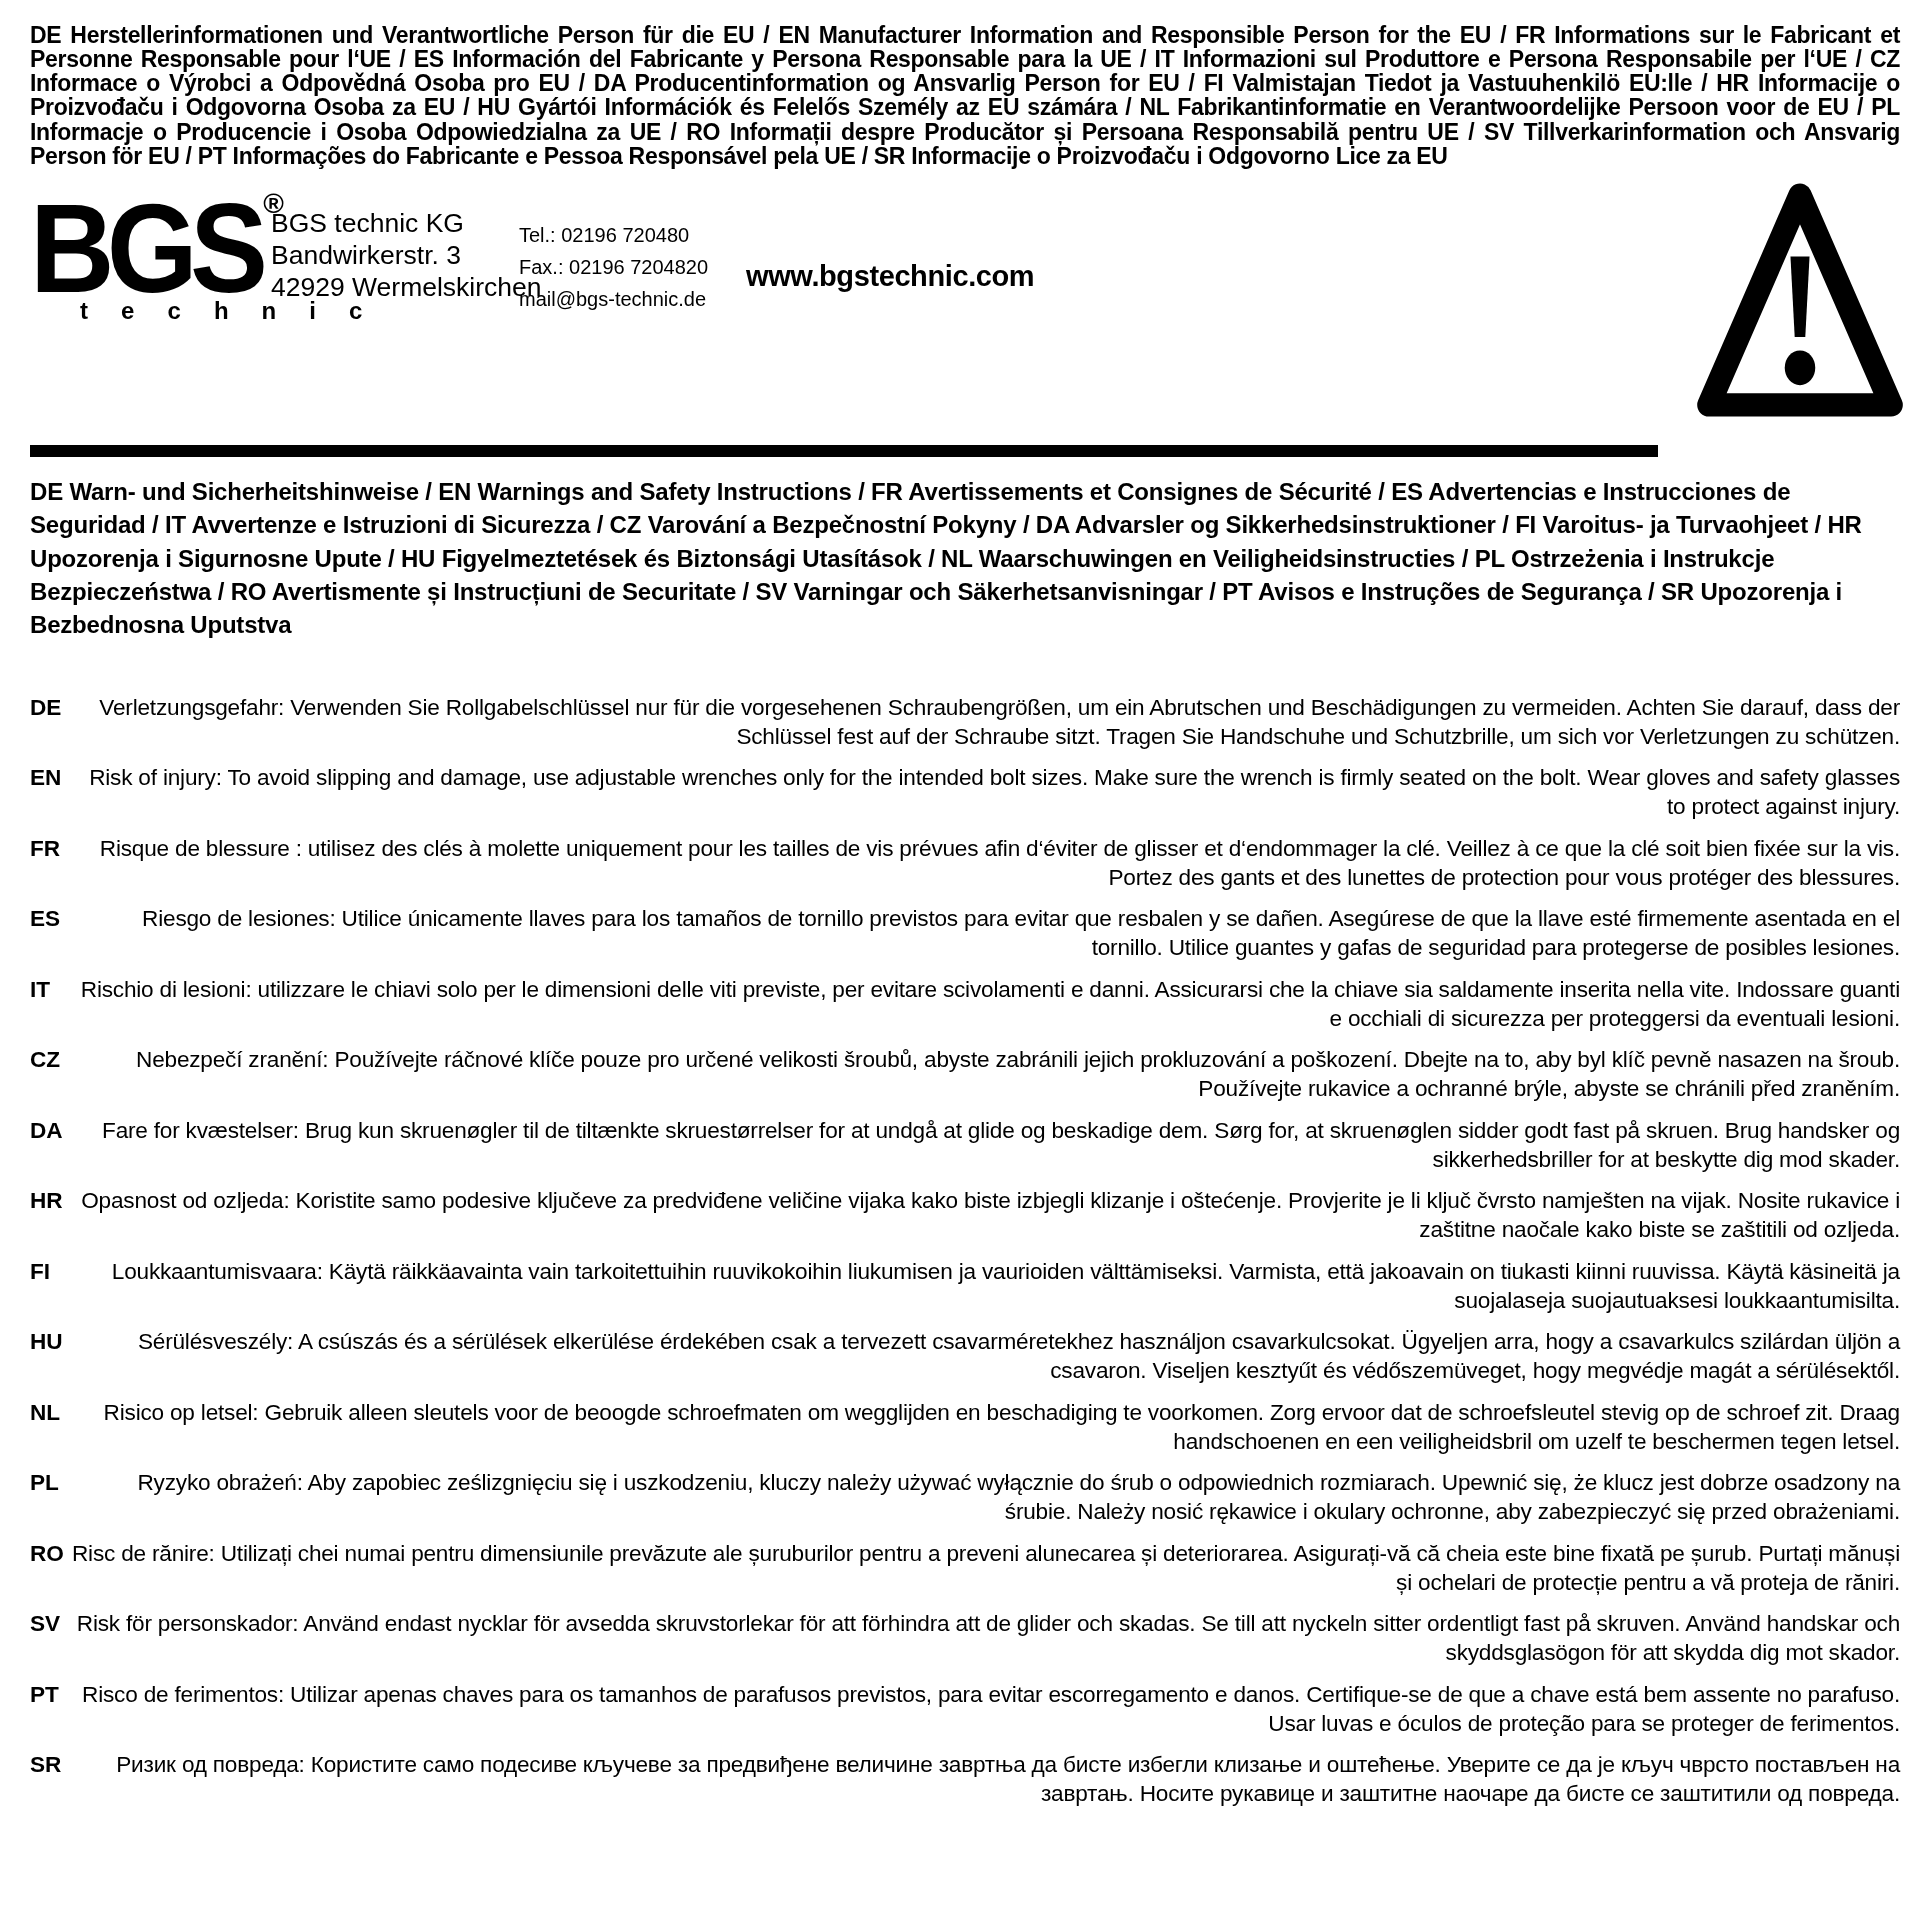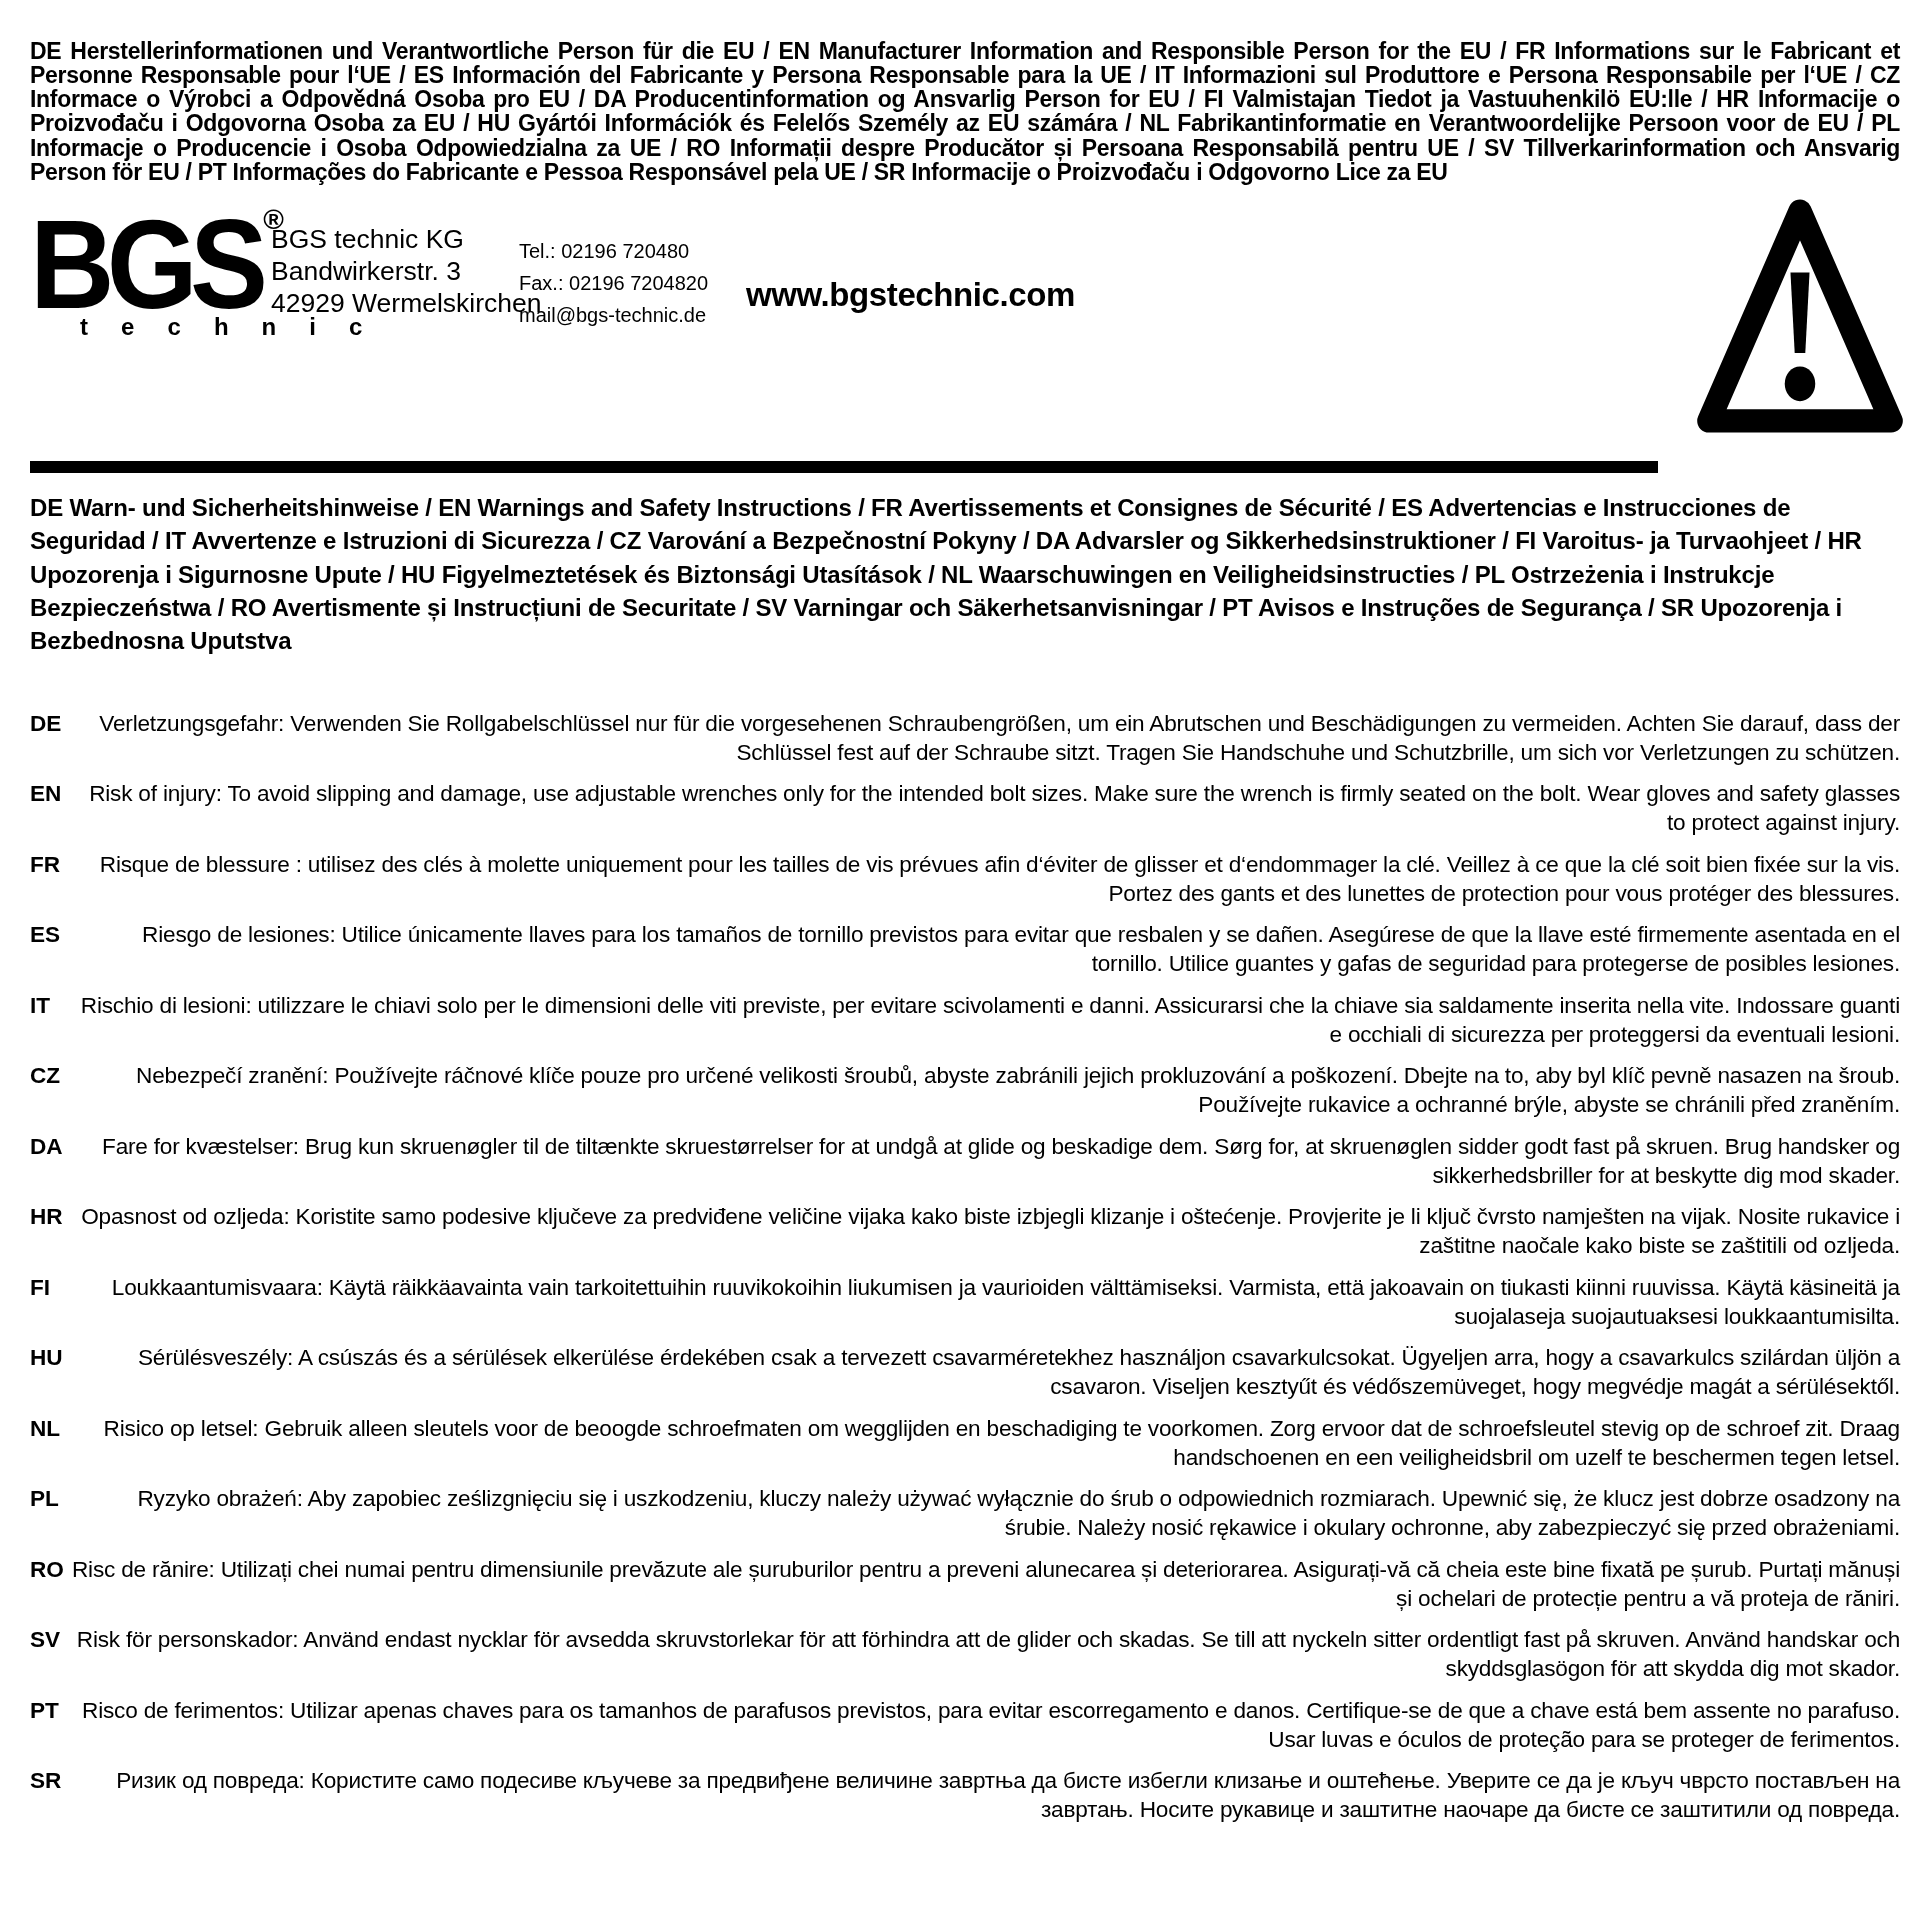--- a/index.html
+++ b/index.html
@@ -3,21 +3,21 @@
 <meta charset="utf-8">
 <style>
   * { box-sizing: border-box; }
   html, body { margin: 0; padding: 0; }
   body {
     width: 1930px; height: 1930px;
     background: #ffffff; color: #000000;
     font-family: "Liberation Sans", sans-serif;
     overflow: hidden;
   }
-  .page { padding: 39px 30px 0 30px; }
+  .page { padding: 23px 30px 0 30px; }
 
   
   .intro {
     margin: 0;
     font-size: 23px; font-weight: 700;
     line-height: 1.05; letter-spacing: -0.3px;
     text-align: justify;
   }
 
   
@@ -33,21 +33,21 @@
   }
   .logo-reg { font-size: 28px; font-weight: 700; vertical-align: top; position: relative; top: 0px; left: 3.1px; }
   .logo-sub {
     font-size: 24px; font-weight: 700;
     letter-spacing: 13.2px; margin-top: -1.6px; margin-left: 50px;
     white-space: nowrap;
   }
 
   .addr    { position: absolute; left: 241px; top: 22px; font-size: 26.5px; line-height: 32px; }
   .contact { position: absolute; left: 489px; top: 34px; font-size: 20px; line-height: 32px; }
-  .website { position: absolute; left: 716px; top: 75px; font-size: 33px; font-weight: 700; letter-spacing: -0.4px; }
+  .website { position: absolute; left: 716px; top: 75px; font-size: 29px; font-weight: 700; letter-spacing: -0.4px; }
 
   .triangle { position: absolute; right: -6.2px; top: -9.3px; }
 
   .divider { height: 11.7px; width: 1628px; background: #000; margin-top: 3.1px; }
 
   
   .warn-title {
     margin: 18.7px 0 0 0;
     font-size: 24px; font-weight: 700;
     line-height: 1.38; letter-spacing: -0.2px;

